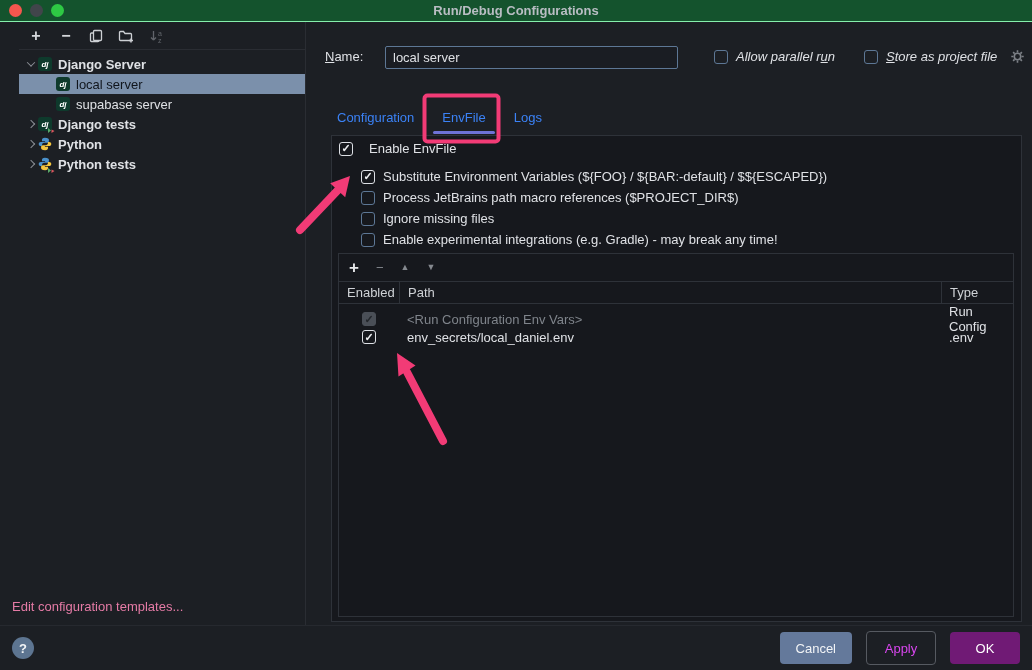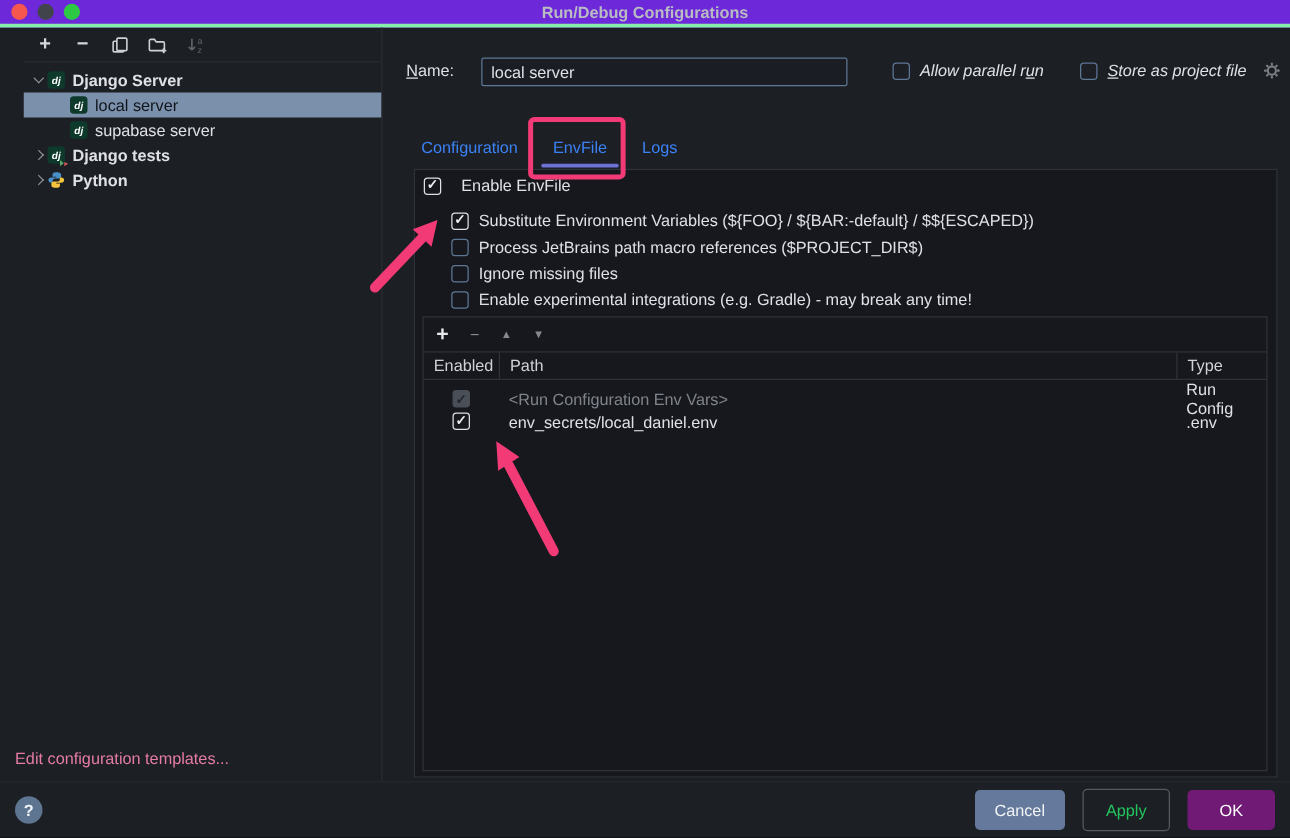--- a/index.html
+++ b/index.html
@@ -4,21 +4,21 @@
 <style>
   * { margin:0; padding:0; box-sizing:border-box; }
   html,body { background:#0e1013; }
   .stage {
     position:relative; width:1032px; height:670px; overflow:hidden;
     background:#1c1f24; color:#dfe1e5;
     font-family:"Liberation Sans", sans-serif; font-size:13px;
   }
   
   .titlebar { position:absolute; left:0; top:0; width:1032px; height:22px;
-    background:#6d28d9; border-bottom:3px solid #86efac; display:flex; align-items:center; }
+    background:#14532d; border-bottom:1px solid #86efac; display:flex; align-items:center; }
   .traffic { display:flex; gap:8px; margin-left:9px; }
   .light { width:13px; height:13px; border-radius:50%; }
   .light.red { background:#f5564e; }
   .light.gray { background:#41454b; }
   .light.green { background:#2ec944; }
   .win-title { position:absolute; left:0; right:0; text-align:center; font-weight:700; color:#b9bdc3; }
   
   .sidebar { position:absolute; left:0; top:22px; width:306px; height:603px;
     border-right:1px solid #2a2d33;padding-left:19px; }
   .sb-toolbar { height:28px; display:flex; align-items:center; gap:12px; padding-left:8px;
@@ -87,21 +87,21 @@
   .muted { color:#7f848b; }
   
   .footer { position:absolute; left:0; top:625px; width:1032px; height:45px;
     border-top:1px solid #26292f; display:flex; align-items:center; padding:0 12px; }
   .help-btn { width:22px; height:22px; border-radius:50%; background:#5d7591; color:#f2f4f6;
     font-weight:700; display:flex; align-items:center; justify-content:center; }
   .f-spacer { flex:1; }
   .btn { height:24px; min-width:70px; padding:16px 16px; border-radius:4px; display:flex;
     align-items:center; justify-content:center; font-size:13px; margin-left:14px; }
   .btn.cancel { background:#64799b; color:#f2f4f6; }
-  .btn.apply { background:transparent; border:1px solid #565a61; color:#22c55e; }
+  .btn.apply { background:transparent; border:1px solid #565a61; color:#d946ef; }
   .btn.ok { background:#701a75; color:#ffffff; }
   
   .anno { position:absolute; left:0; top:0; width:1032px; height:670px; pointer-events:none; z-index:20; }
 </style>
 </head>
 <body>
 
 <div class="stage">
 
   <div class="titlebar">
@@ -173,20 +173,36 @@
             <span class="chev right"></span>
           </span>
         <span class="node-icon">
           <svg width="14" height="14" viewBox="0 0 14 14">
             <path fill="#4a90c9" d="M6.9.8C4.6.8 4 1.9 4 2.9v1.4h3.1v.6H2.9C1.6 4.9.7 5.8.7 7s.9 2.1 2.2 2.1h1.2V7.6c0-1 .9-1.9 2-1.9h3c1 0 1.8-.8 1.8-1.8V2.9c0-1-.8-2.1-4-2.1z"></path>
             <path fill="#f4c63f" d="M7.1 13.2c2.3 0 2.9-1.1 2.9-2.1V9.7H6.9v-.6h4.2c1.3 0 2.2-.9 2.2-2.1s-.9-2.1-2.2-2.1H9.9v1.4c0 1-.9 1.9-2 1.9h-3c-1 0-1.8.8-1.8 1.8v1.1c0 1 .8 2.1 4 2.1z"></path>
           </svg>
         </span>
         <span>Python</span>
       </div>
+      <div class="tree-row group">
+        <span class="chev-box">
+            <span class="chev right"></span>
+          </span>
+        <span class="node-icon">
+          <svg width="14" height="14" viewBox="0 0 14 14">
+            <path fill="#4a90c9" d="M6.9.8C4.6.8 4 1.9 4 2.9v1.4h3.1v.6H2.9C1.6 4.9.7 5.8.7 7s.9 2.1 2.2 2.1h1.2V7.6c0-1 .9-1.9 2-1.9h3c1 0 1.8-.8 1.8-1.8V2.9c0-1-.8-2.1-4-2.1z"></path>
+            <path fill="#f4c63f" d="M7.1 13.2c2.3 0 2.9-1.1 2.9-2.1V9.7H6.9v-.6h4.2c1.3 0 2.2-.9 2.2-2.1s-.9-2.1-2.2-2.1H9.9v1.4c0 1-.9 1.9-2 1.9h-3c-1 0-1.8.8-1.8 1.8v1.1c0 1 .8 2.1 4 2.1z"></path>
+          </svg>
+          <svg class="overlay-badge" width="8" height="8" viewBox="0 0 8 8">
+              <path d="M1 7V2l3 2.5z" fill="#59a869"></path>
+              <path d="M4.5 7V3.5L7.5 5z" fill="#db5860"></path>
+            </svg>
+        </span>
+        <span>Python tests</span>
+      </div>
     </div>
 
     <div class="edit-link">Edit configuration templates...</div>
   </div>
 
   <div class="main">
 
     <div class="name-row">
       <span><span class="mn-key">N</span><span>ame:</span></span>
     </div>

